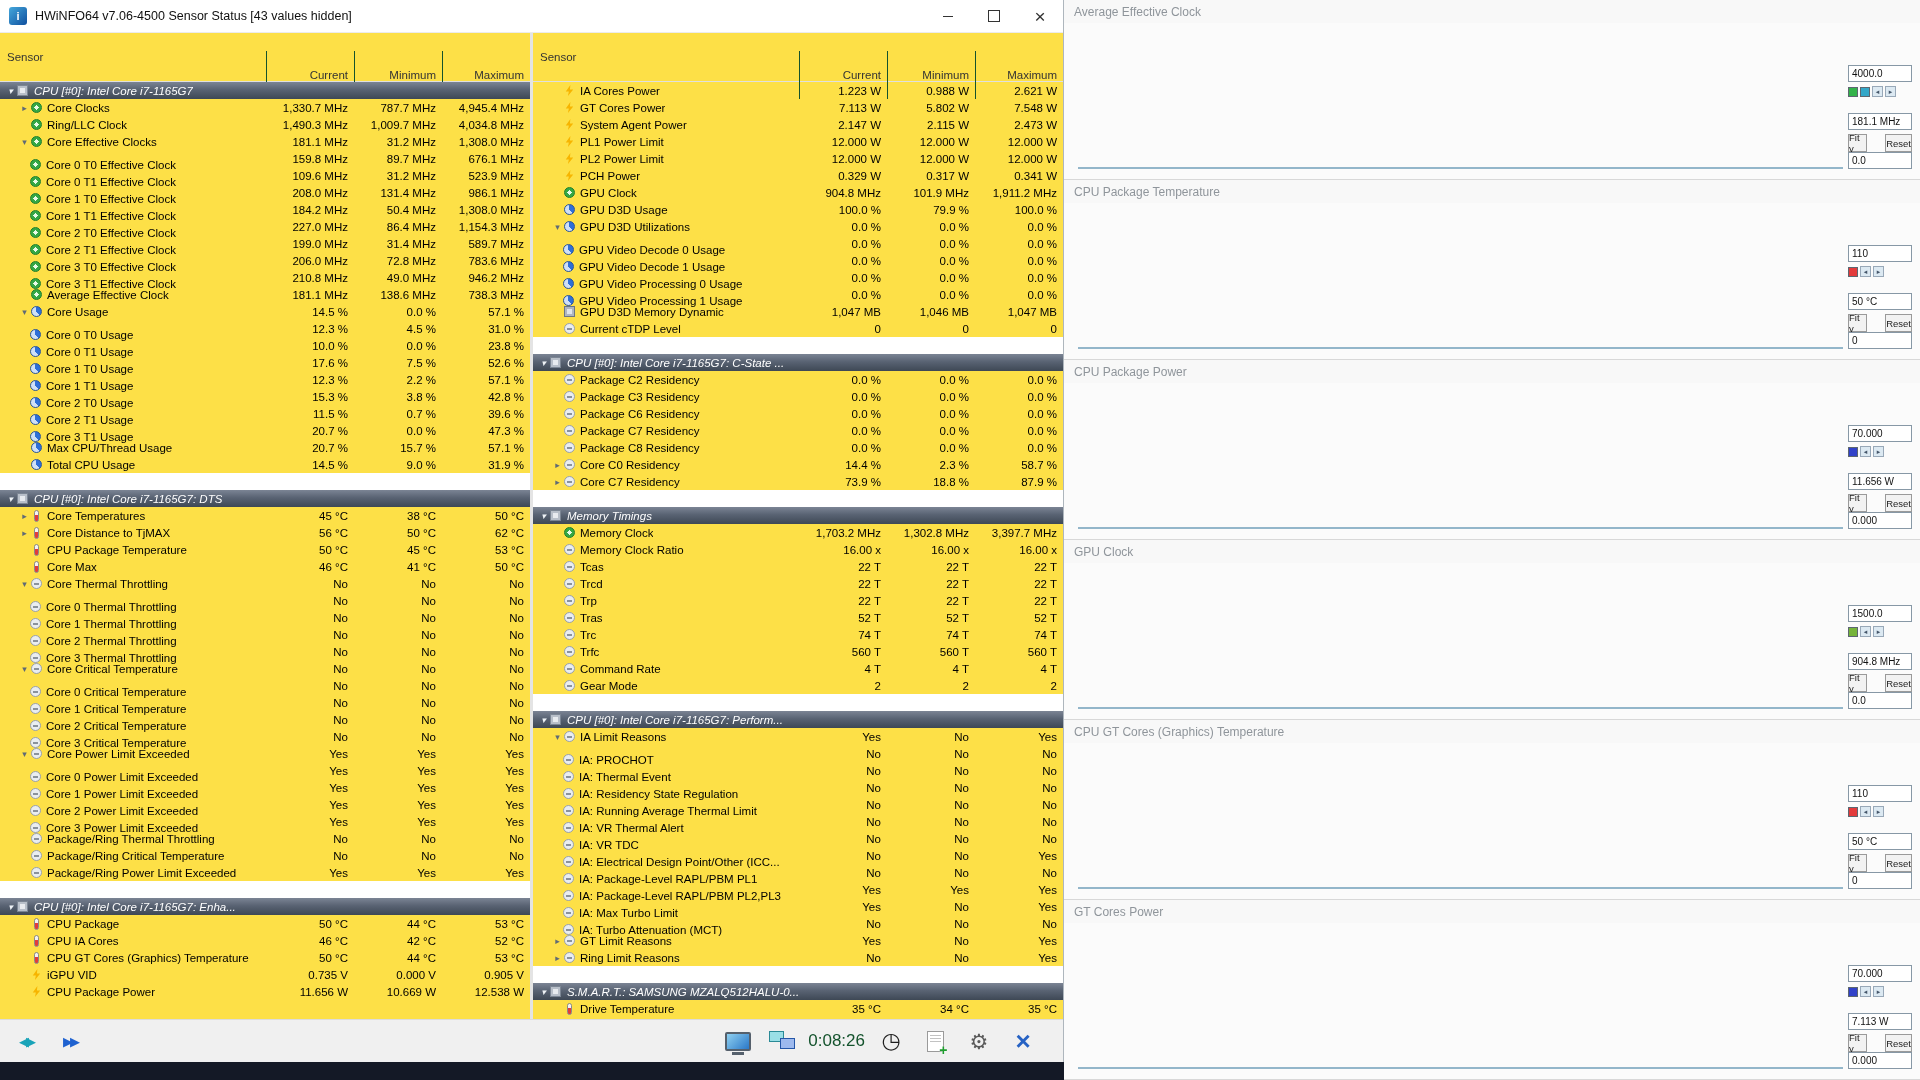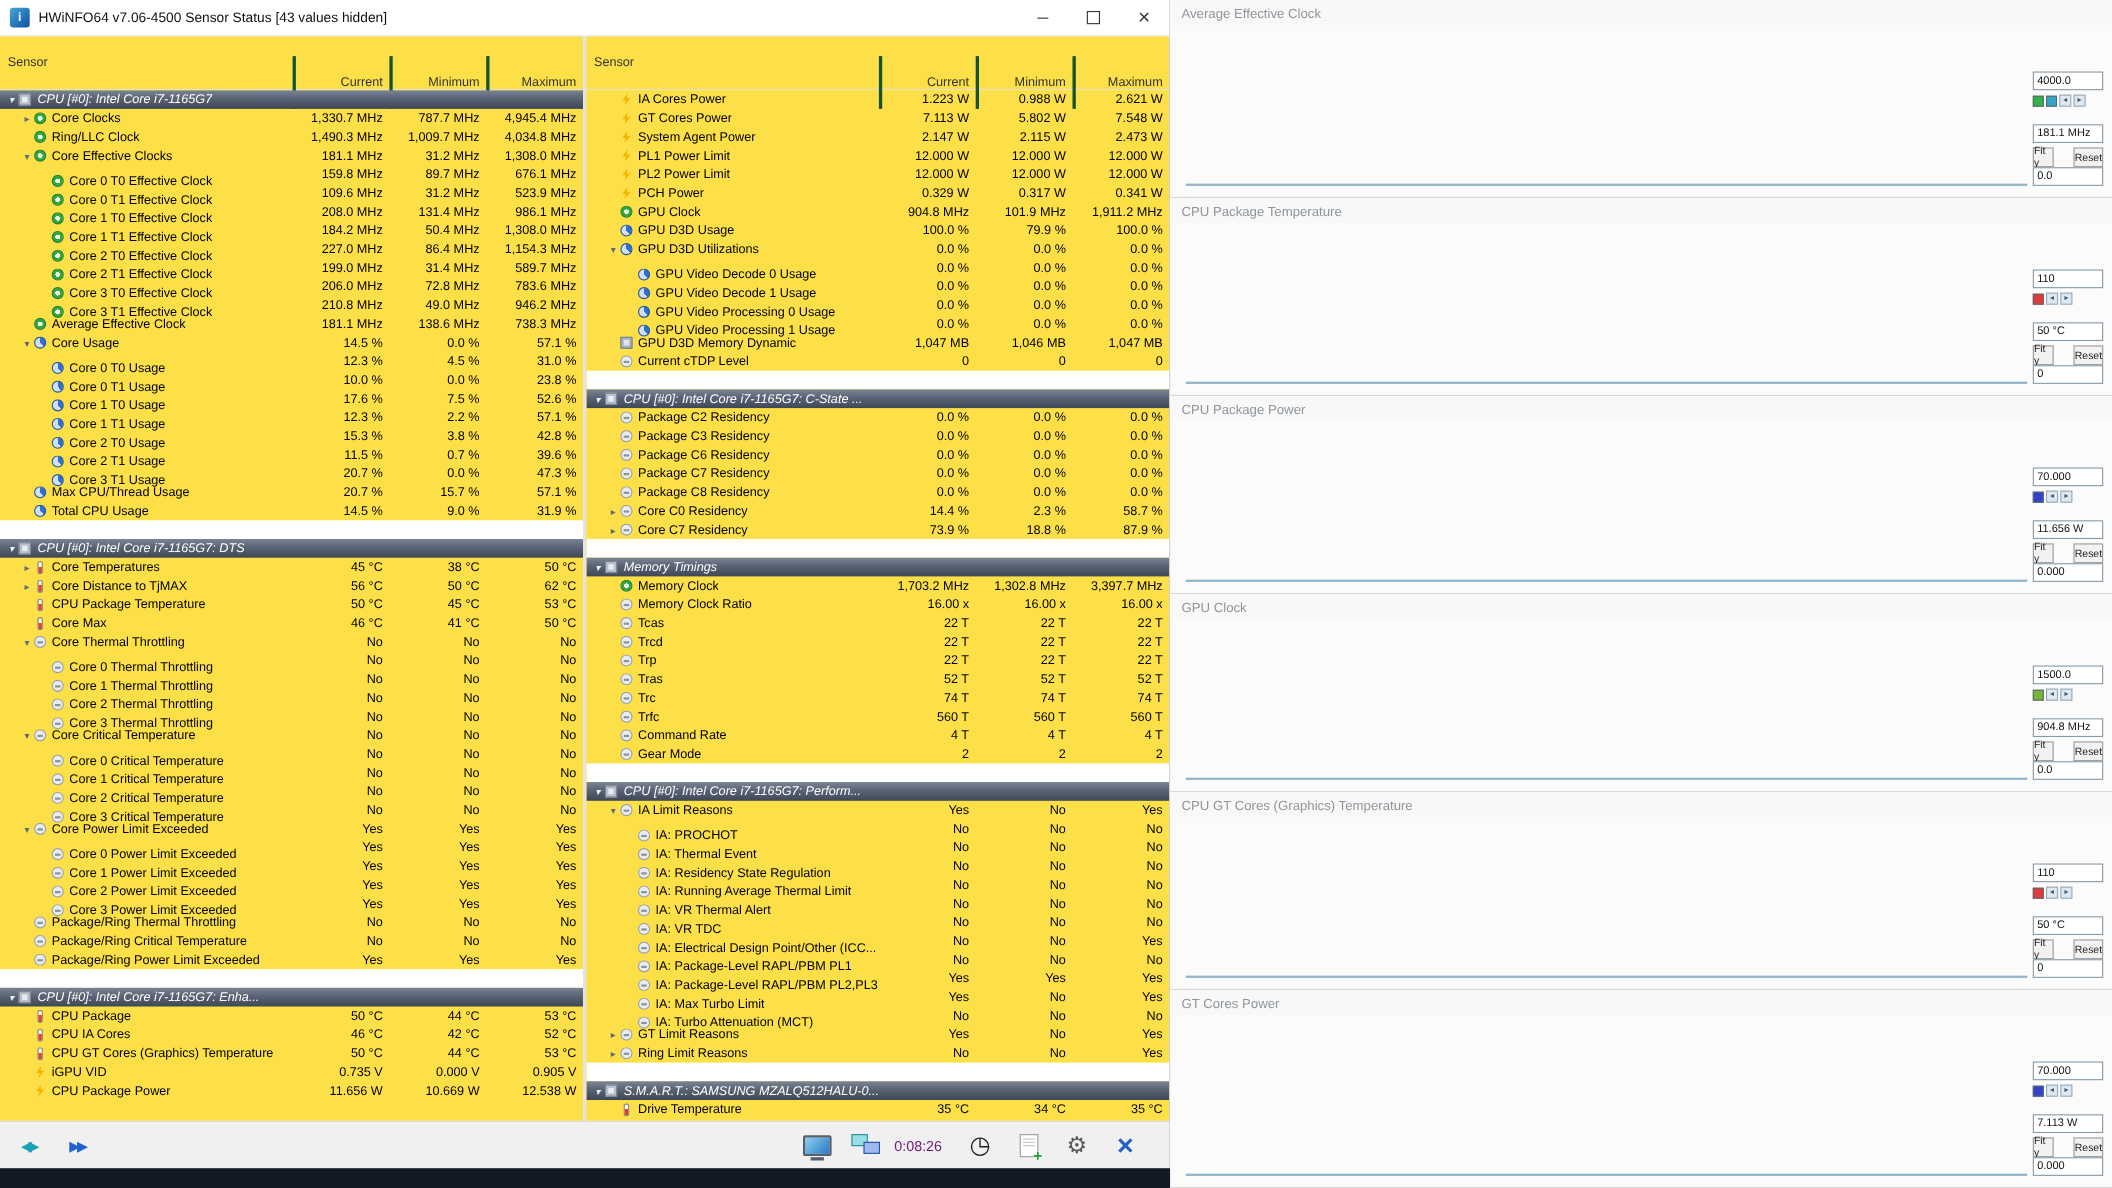--- a/index.html
+++ b/index.html
@@ -21,25 +21,25 @@
   .glyph-max{width:10px;height:10px;border:1px solid #333;display:block;}
   .glyph-close{font-size:19px;color:#333;line-height:1;}
 
   
   .panes{flex:1;display:flex;gap:3px;background:#e4e4e4;overflow:hidden;}
   .pane{flex:1;display:flex;flex-direction:column;background:#fde047;overflow:hidden;}
   .pane-header{flex:0 0 21px;display:grid;grid-template-columns:1fr 88px 88px 88px;align-items:center;
     border-bottom:1px solid #e0e0e0;font-size:11.5px;color:#333;}
   .hc{padding:0 6px;white-space:nowrap;overflow:hidden;}
   .hl{padding-left:7px;}
-  .hv{text-align:left;border-left:3px solid #14532d;height:100%;display:flex;align-items:center;justify-content:flex-end;margin-top:36px;}
+  .hv{text-align:left;border-left:1px solid #14532d;height:100%;display:flex;align-items:center;justify-content:flex-end;margin-top:36px;}
   .rows{flex:1;overflow:hidden;font-size:11.5px;color:#000;}
   .row{display:grid;grid-template-columns:1fr 88px 88px 88px;height:17px;align-items:center;}
   .lbl{display:flex;align-items:center;overflow:hidden;white-space:nowrap;padding-left:18px;min-width:0;}
-  .row.ind2 .lbl{padding-left:34px;margin-top:12px;}
+  .row.ind2 .lbl{padding-left:17px;margin-top:12px;}
   .ltext{overflow:hidden;text-overflow:ellipsis;}
   .val{text-align:right;padding-right:6px;white-space:nowrap;}
   .exp{width:13px;flex:0 0 13px;font-size:9px;color:#5f6a75;display:inline-flex;justify-content:center;}
   .ico{width:11px;height:11px;flex:0 0 11px;margin-right:5px;display:inline-block;position:relative;box-sizing:border-box;}
   .ico.clock{border-radius:50%;border:1px solid #1e7e2c;background:radial-gradient(circle at 50% 50%,#eafbe8 0 34%,#35a844 35% 100%);}
   .ico.usage{border-radius:50%;border:1px solid #27549e;background:conic-gradient(#2e6fd8 0 38%,#cfe0f7 38% 100%);}
   .ico.temp{width:5px;flex:0 0 5px;height:12px;margin-left:3px;margin-right:8px;border-radius:3px;
     border:1px solid #8a8a8a;background:linear-gradient(180deg,#f3f3f3 0 40%,#e23c3c 41% 100%);}
   .ico.power{background:#f7b500;clip-path:polygon(58% 0,16% 58%,44% 58%,36% 100%,84% 40%,54% 40%);}
   .ico.mem{border:1px solid #6b7684;background:#aeb6c2;}
@@ -60,21 +60,21 @@
   .tbtn{height:32px;min-width:36px;display:flex;align-items:center;justify-content:center;border-radius:2px;}
   .tspacer{flex:1;}
   .ic-swap{color:#19a3b8;font-size:13px;letter-spacing:-3px;}
   .ic-ff{color:#1f62d0;font-size:13px;letter-spacing:-3px;}
   .ic-monitor{width:22px;height:15px;border:2px solid #55606c;border-radius:2px;position:relative;
     background:linear-gradient(135deg,#8fd0f0,#2a78c8);}
   .ic-monitor::after{content:"";position:absolute;left:5px;right:5px;bottom:-6px;height:3px;background:#55606c;}
   .ic-share{width:26px;height:20px;position:relative;}
   .ic-share::before{content:"";position:absolute;left:0;top:0;width:13px;height:9px;border:1px solid #2a8a96;background:#9adfe6;}
   .ic-share::after{content:"";position:absolute;right:0;bottom:2px;width:13px;height:9px;border:1px solid #2456a8;background:#9db9ee;}
-  .timer{font-size:13px;color:#701a75;min-width:52px;text-align:left;}
+  .timer{font-size:17px;color:#14532d;min-width:52px;text-align:right;}
   .ic-clock{font-size:22px;color:#1d1d1d;line-height:1;}
   .ic-notes{width:15px;height:19px;background:#fff;border:1px solid #9a9a9a;position:relative;}
   .ic-notes::before{content:"";position:absolute;left:2px;right:2px;top:3px;height:1px;background:#c2c2c2;box-shadow:0 3px 0 #c2c2c2,0 6px 0 #c2c2c2;}
   .ic-notes::after{content:"+";position:absolute;right:-5px;bottom:-7px;color:#1f9d2f;font-weight:bold;font-size:14px;text-shadow:0 0 2px #fff;}
   .ic-gear{font-size:21px;color:#5a5a5a;line-height:1;}
   .ic-x{font-size:26px;color:#2662c4;font-weight:bold;line-height:1;}
 
   #taskbar{position:absolute;left:0;top:1062px;width:1064px;height:18px;background:#141926;}
 
   

